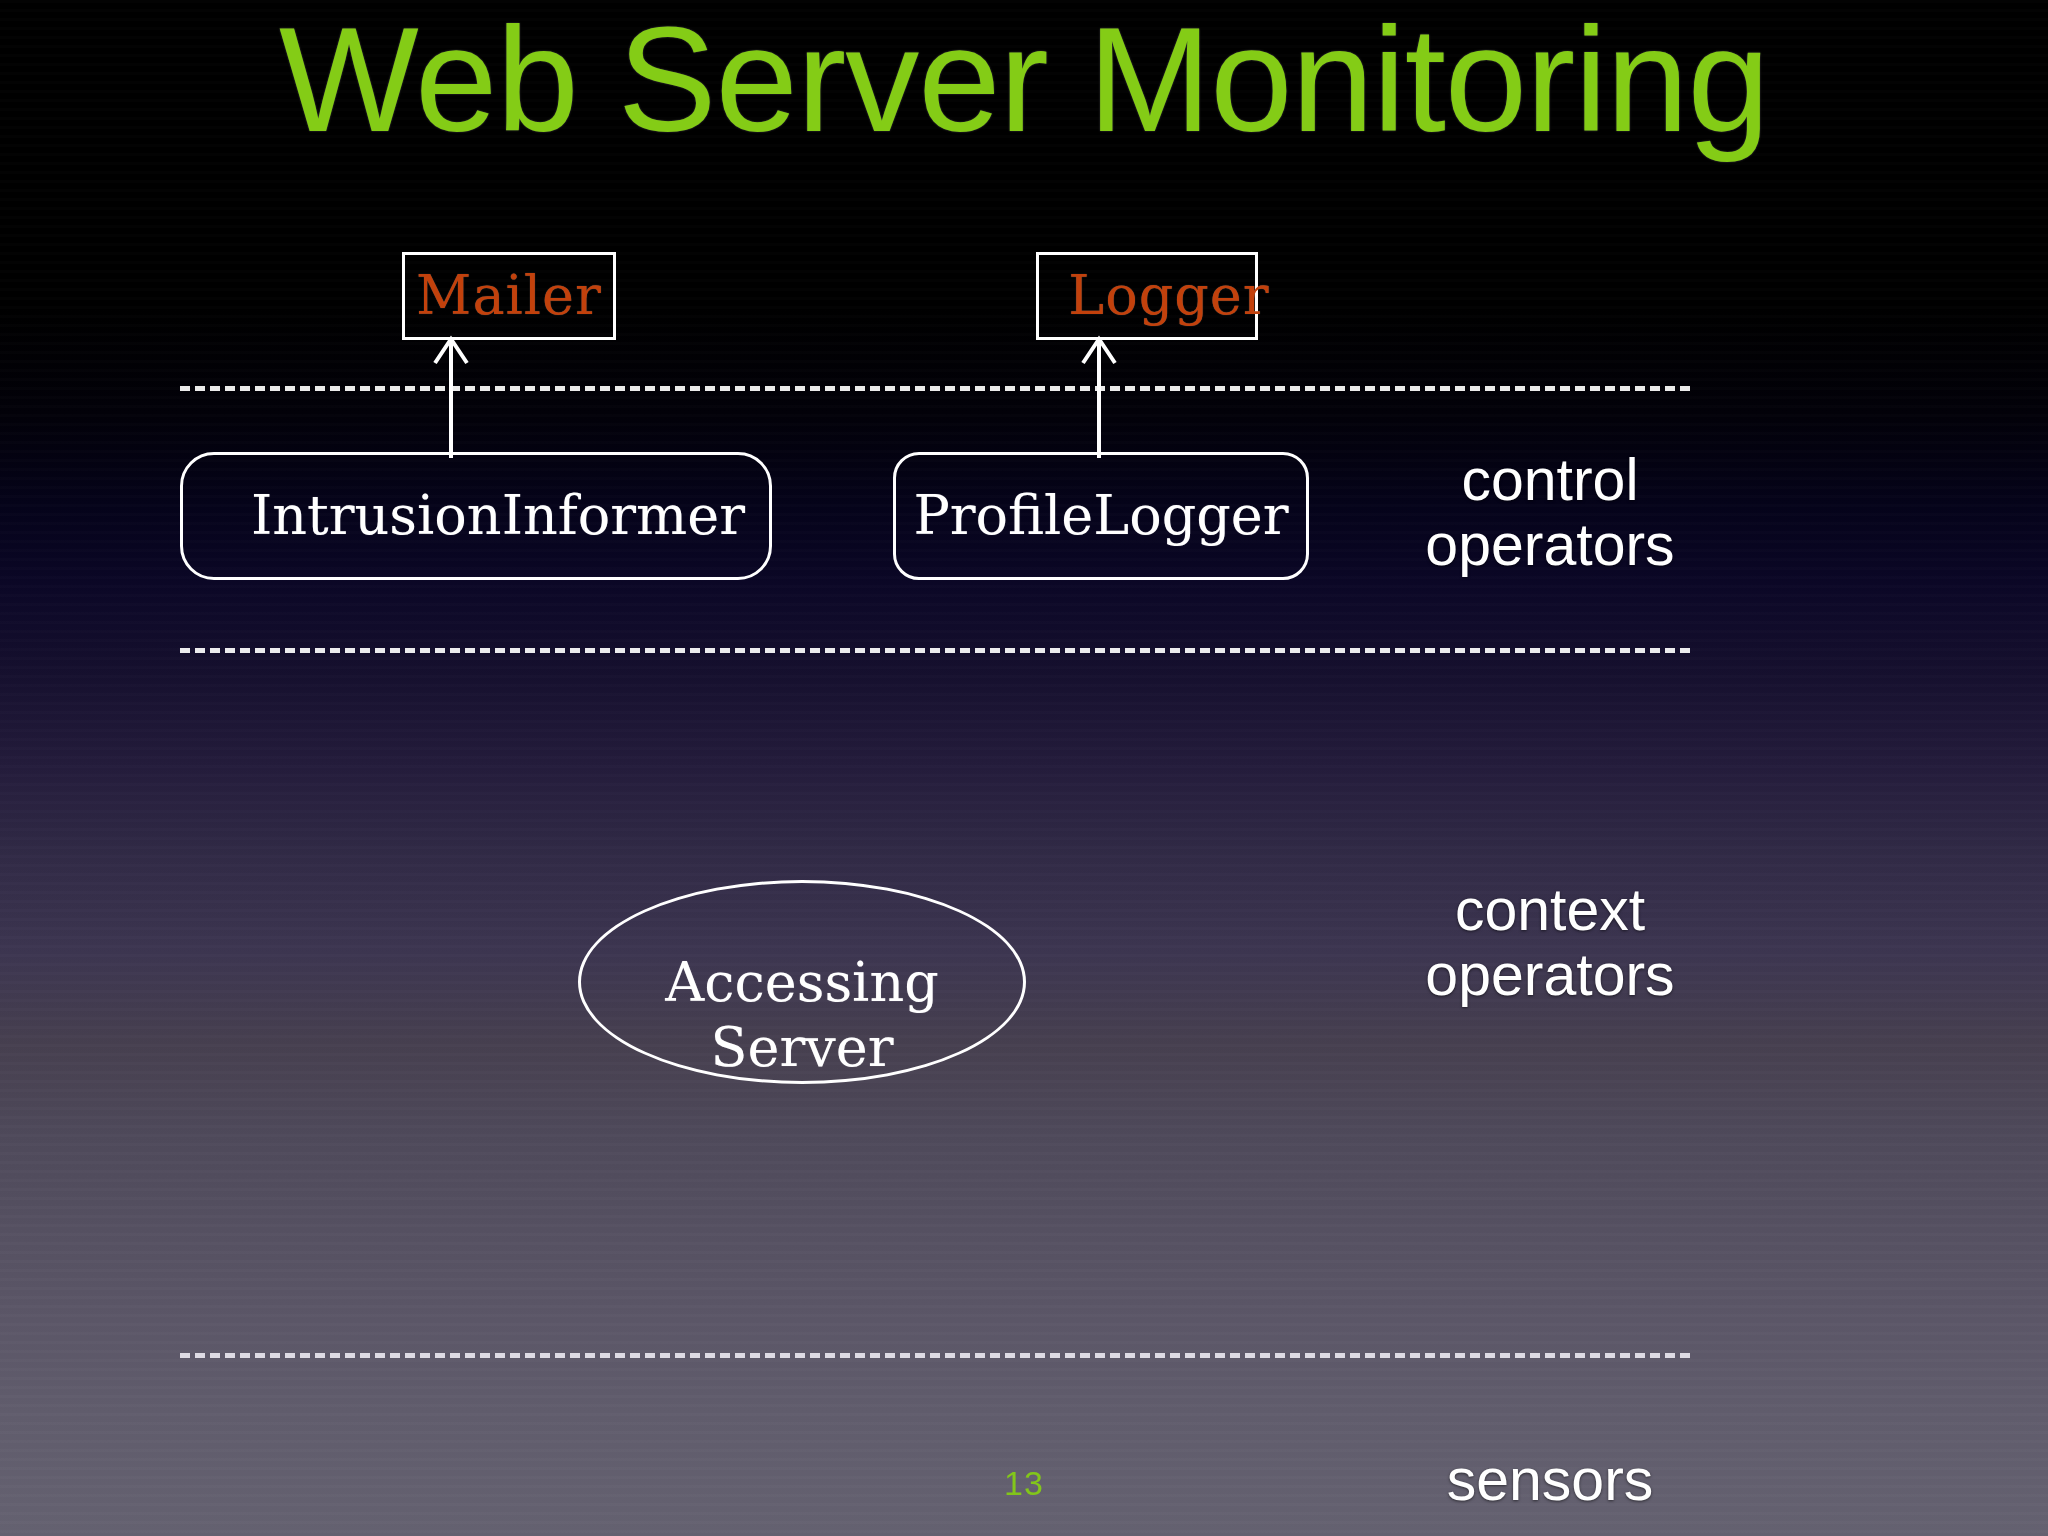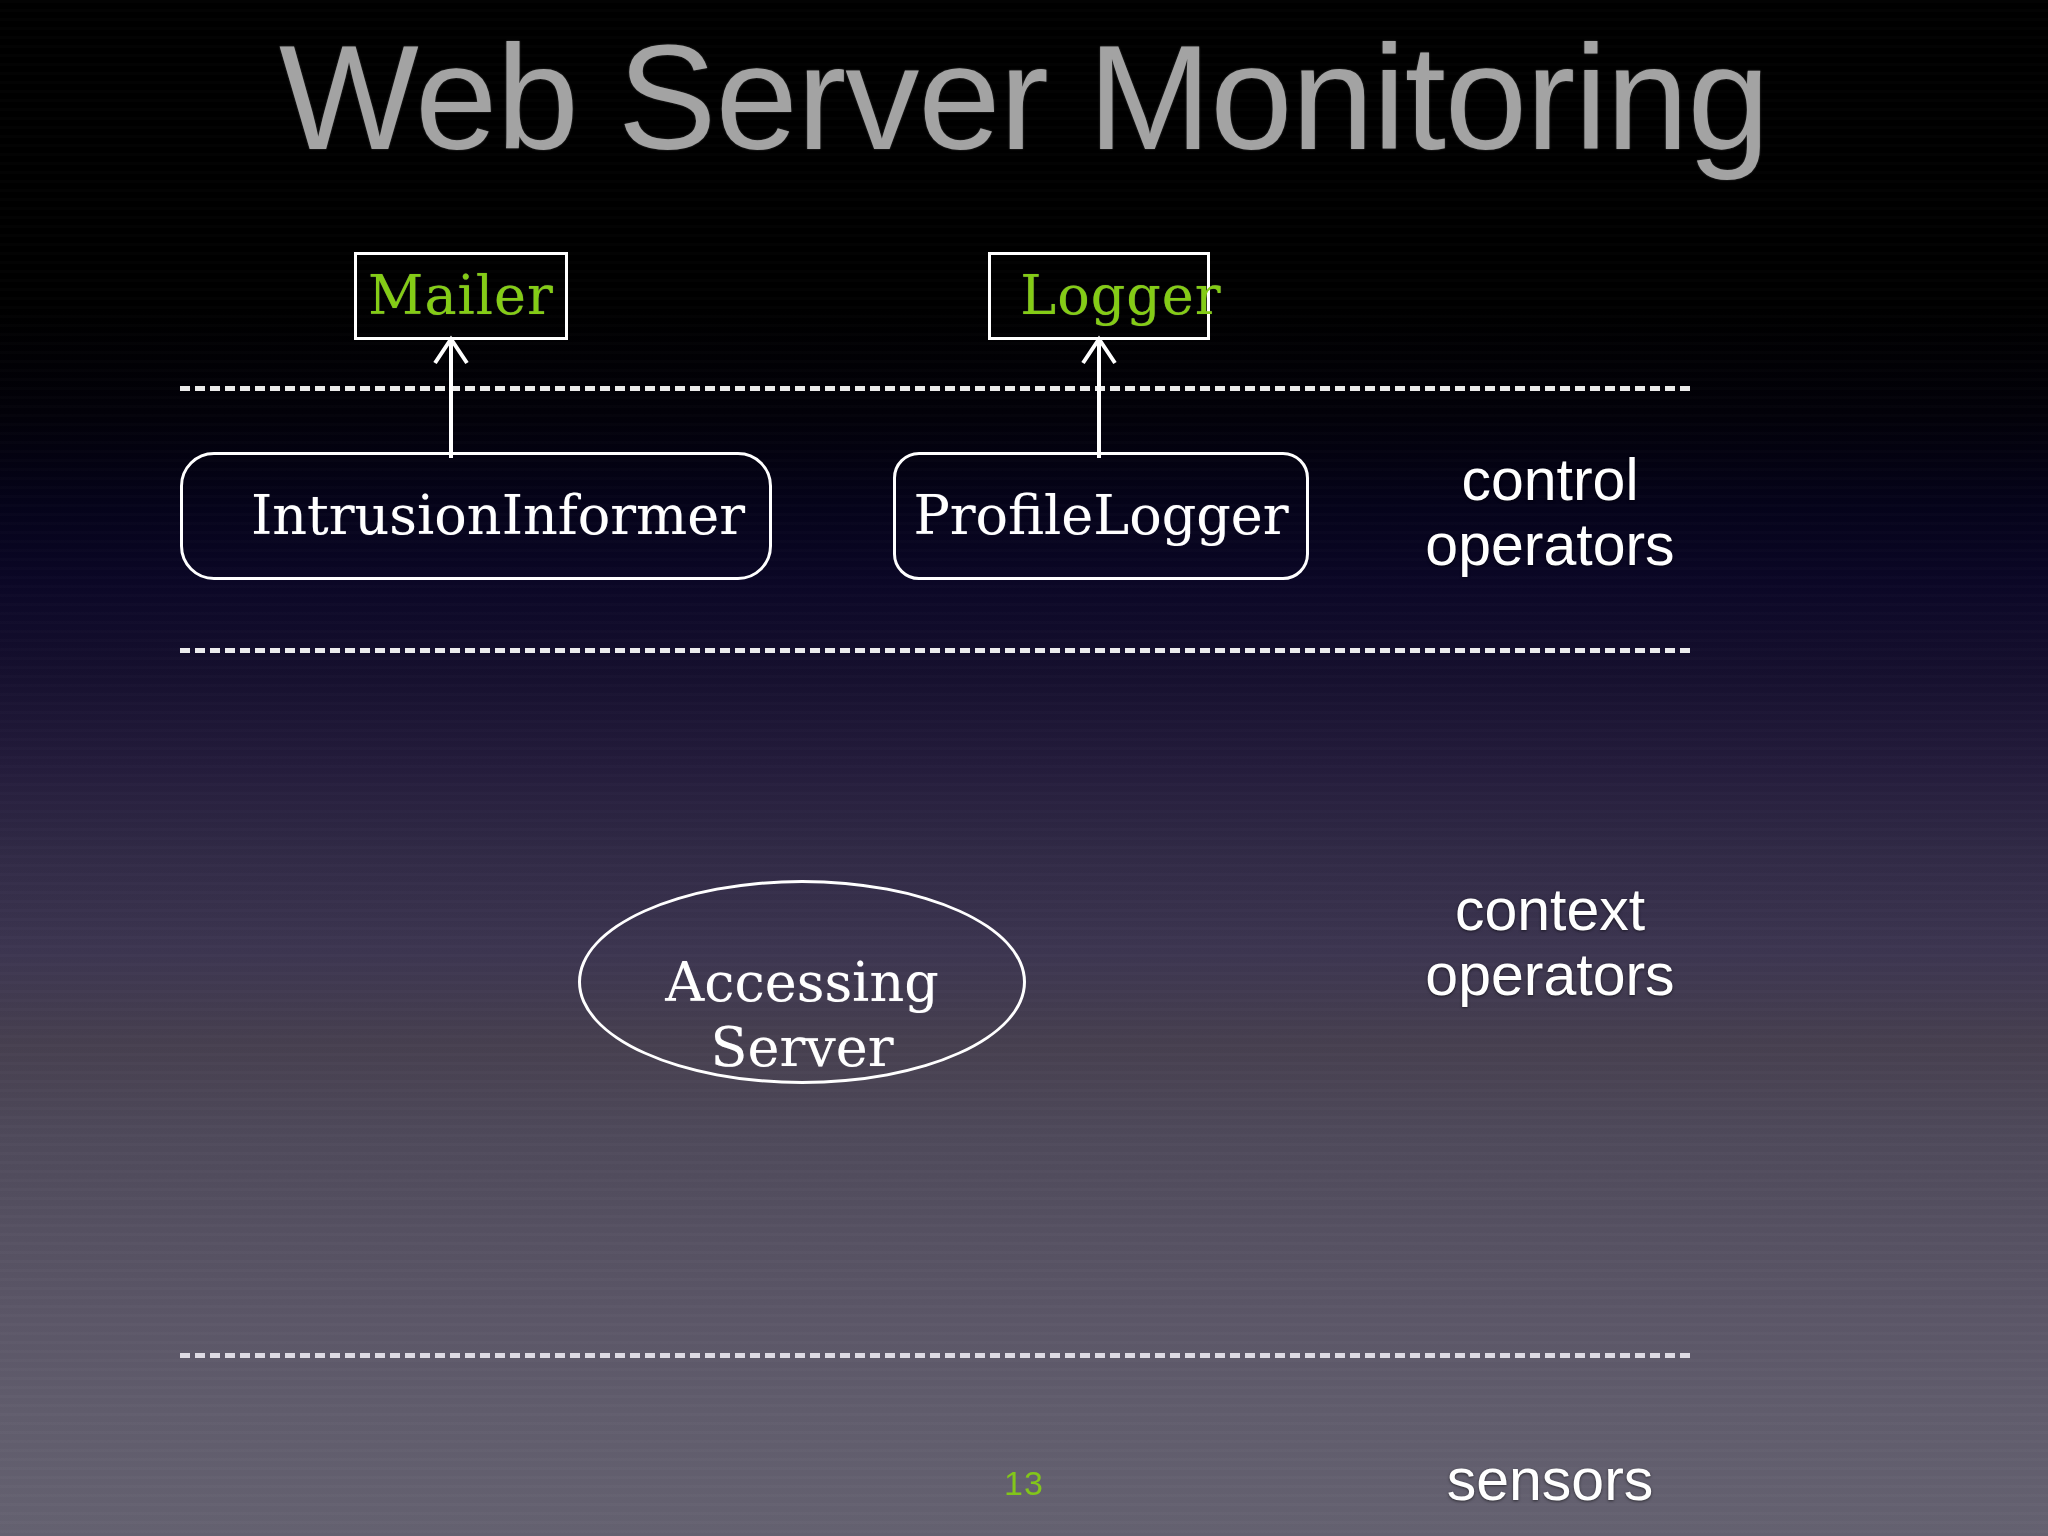--- a/index.html
+++ b/index.html
@@ -48,23 +48,23 @@
         rgba(0,0,0,0.012) 9px);
     pointer-events: none;
   }
 
   .abs { position: absolute; }
 
   
   #title {
     left: 0;
     right: 0;
-    top: 24px;
+    top: 6px;
     text-align: center;
-    color: #a3a3a3;
+    color: #84cc16;
     font-family: "Liberation Sans", sans-serif;
     font-weight: 300;
     font-size: 148px;
     letter-spacing: -1px;
     line-height: 1.0;
     white-space: nowrap;
     text-shadow: 0 0 2px rgba(255,255,255,0.28);
   }
 
   
@@ -74,31 +74,32 @@
     opacity: 0.92;
   }
   #divider-actuators { left: 180px; width: 1510px; top: 386px; }
   #divider-control   { left: 180px; width: 1510px; top: 648px; }
   #divider-sensors   { left: 180px; width: 1510px; top: 1353px; }
   #divider-sensors   { border-top-color: #e9e7ef; }
 
   
   .act-box {
     border: 3px solid #ffffff;
-    color: #84cc16;
+    color: #c2410c;
     display: flex;
     align-items: center;
     justify-content: center;
     font-family: "DejaVu Serif", "Liberation Serif", serif;
     font-size: 54px;
     line-height: 1;
     letter-spacing: 1px;
     background: transparent;
     box-sizing: border-box;
     text-shadow: 0 0 1px rgba(255,255,255,0.35);
+    margin-left: 48px;
   }
   #box-mailer { left: 354px; top: 252px; width: 214px; height: 88px; }
   #box-logger { left: 988px; top: 252px; width: 222px; height: 88px; padding-left: 44px; }
 
   
   .ctrl-box {
     border: 3px solid #ffffff;
     border-radius: 34px;
     color: #ffffff;
     display: flex;

